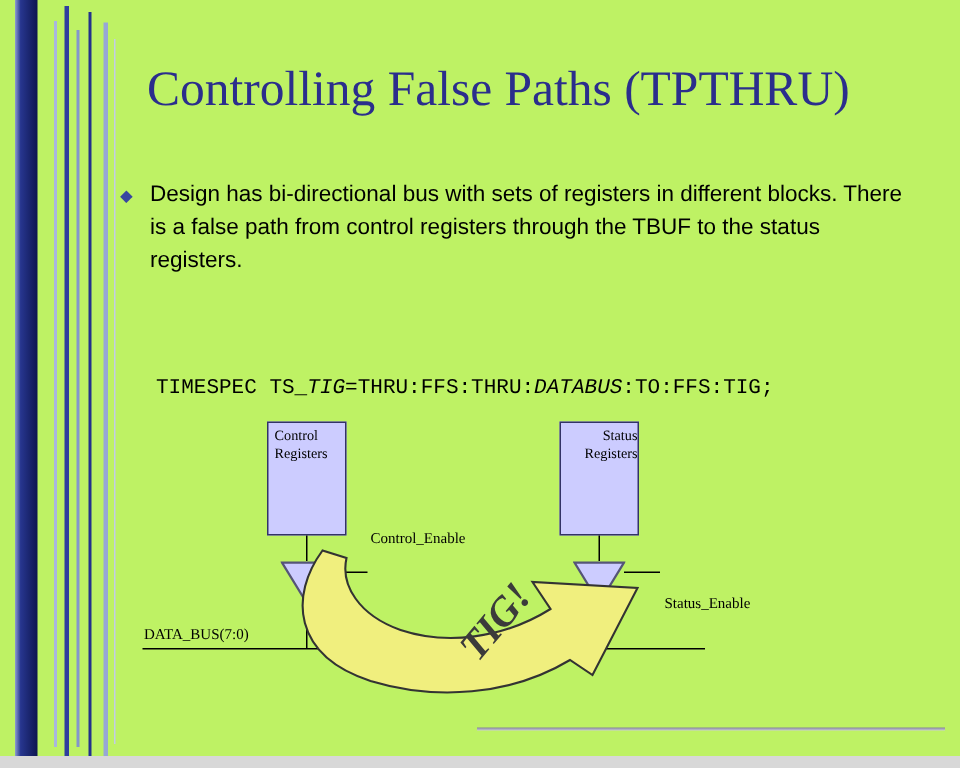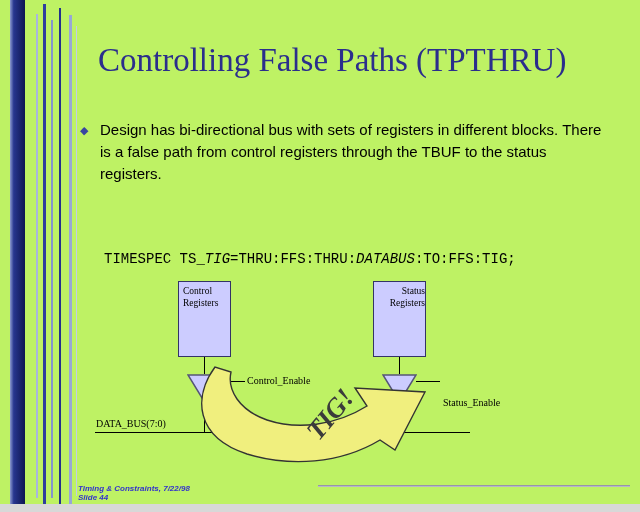--- a/index.html
+++ b/index.html
@@ -109,24 +109,20 @@
     </svg>
     <svg class="tbuf" style="left:382px;top:374px;" width="35" height="29">
       <polygon points="1,1 34,1 17.5,28" fill="#ccccff" stroke="#555577" stroke-width="1.5"></polygon>
     </svg>
 
     <svg class="swoosh" width="260" height="105" viewBox="0 0 260 105">
       <path d="M 30 5 C 8 35 10 75 62 92 C 105 105 155 102 195 78 L 210 88 L 240 30 L 170 26 L 182 44 C 150 64 112 68 82 58 C 54 48 42 28 46 10 Z" fill="#f0ef7e" stroke="#333333" stroke-width="1.4"></path>
       <text x="152" y="58" transform="rotate(-50 152 58)" text-anchor="middle" font-family="Liberation Serif, serif" font-size="27" font-weight="bold" font-style="italic" fill="#3b3b3b">TIG!</text>
     </svg>
 
-    <div class="diag-label" style="left:247px;top:375px;">Control_Enable</div>
+    <div class="diag-label" style="left:247px;top:354px;">Control_Enable</div>
     <div class="diag-label" style="left:443px;top:397px;">Status_Enable</div>
     <div class="diag-label" style="left:96px;top:418px;">DATA_BUS(7:0)</div>
   </div>
 
-  <div class="footer">
-    <div>Timing &amp; Constraints, 7/22/98</div>
-    <div>Slide 44</div>
-  </div>
   <div class="bottom-rule"></div>
 
 </div>
 
 </body></html>

